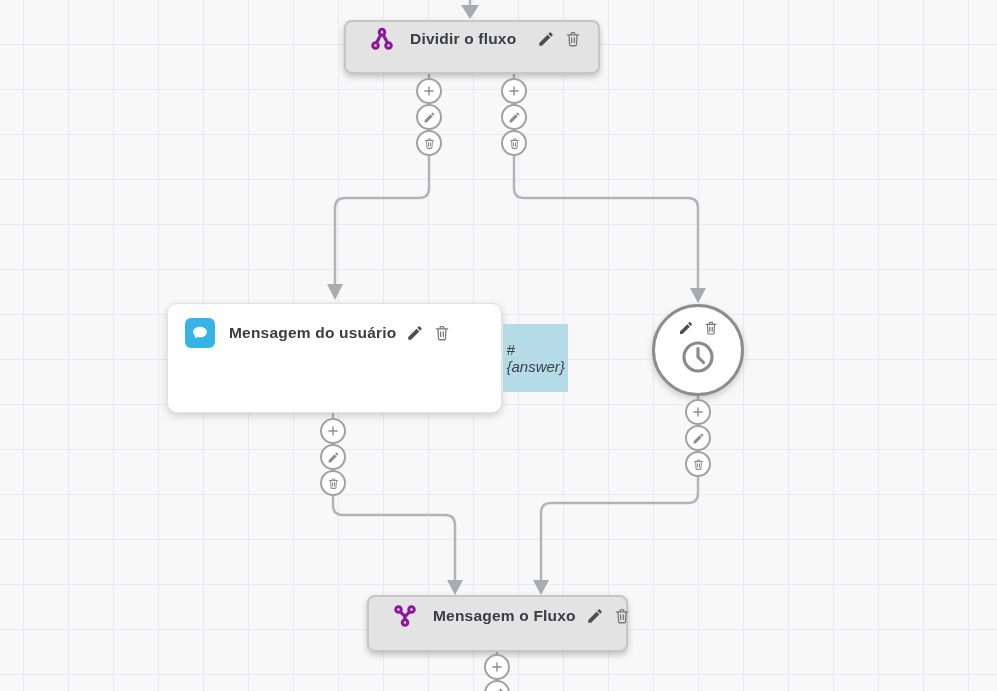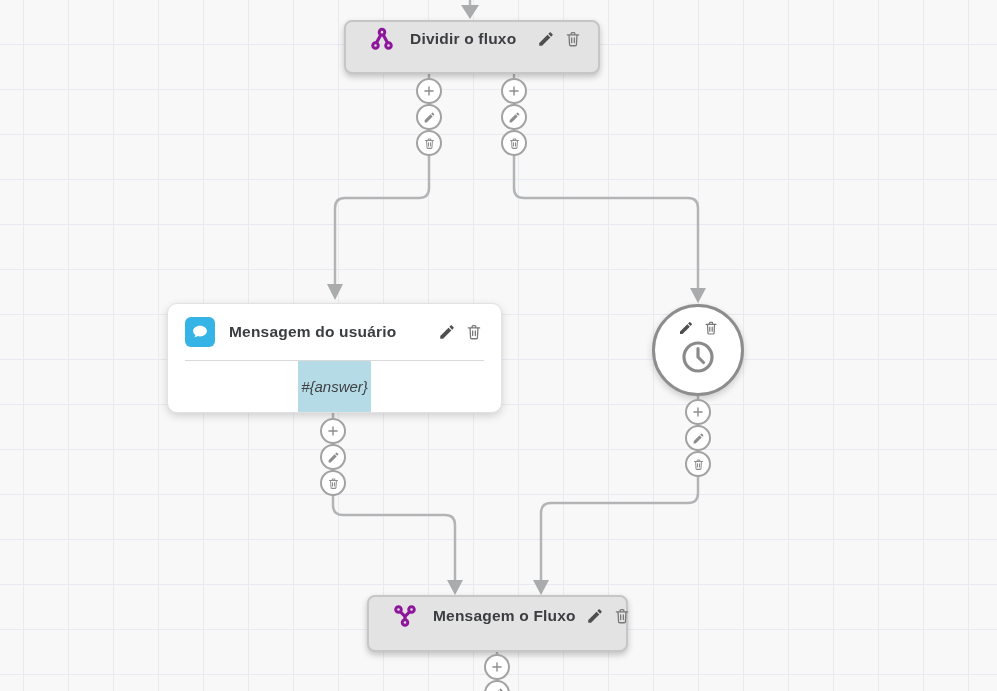--- a/index.html
+++ b/index.html
@@ -19,21 +19,21 @@
     border-radius:8px;
   }
   .node-gray{
     background:#e3e3e4;border:2px solid #c6c6c7;
     box-shadow:0 3px 6px rgba(0,0,0,.22);
     padding:0 16px 16px 22px;
   }
   .node-white{
     background:#ffffff;border:1px solid #e2e2e2;border-radius:10px;
     box-shadow:0 3px 8px rgba(0,0,0,.16);
-    flex-direction:column;align-items:stretch;padding:0;
+    flex-direction:row;align-items:stretch;padding:0;
   }
   .node-label{
     font-weight:bold;font-size:15.5px;color:#3b3d40;letter-spacing:.2px;
     flex:1;white-space:nowrap;
   }
   .type-icon{display:flex;align-items:center;justify-content:center;margin-right:14px;color:#8d169b;}
   .hicon{display:flex;align-items:center;justify-content:center;cursor:pointer;}
   .hicon.pencil{color:#4f4f4f;margin-left:10px;}
   .hicon.trash{color:#787878;margin-left:9px;}
   .msg-header{display:flex;align-items:center;height:57px;padding:0 18px 0 17px;}

